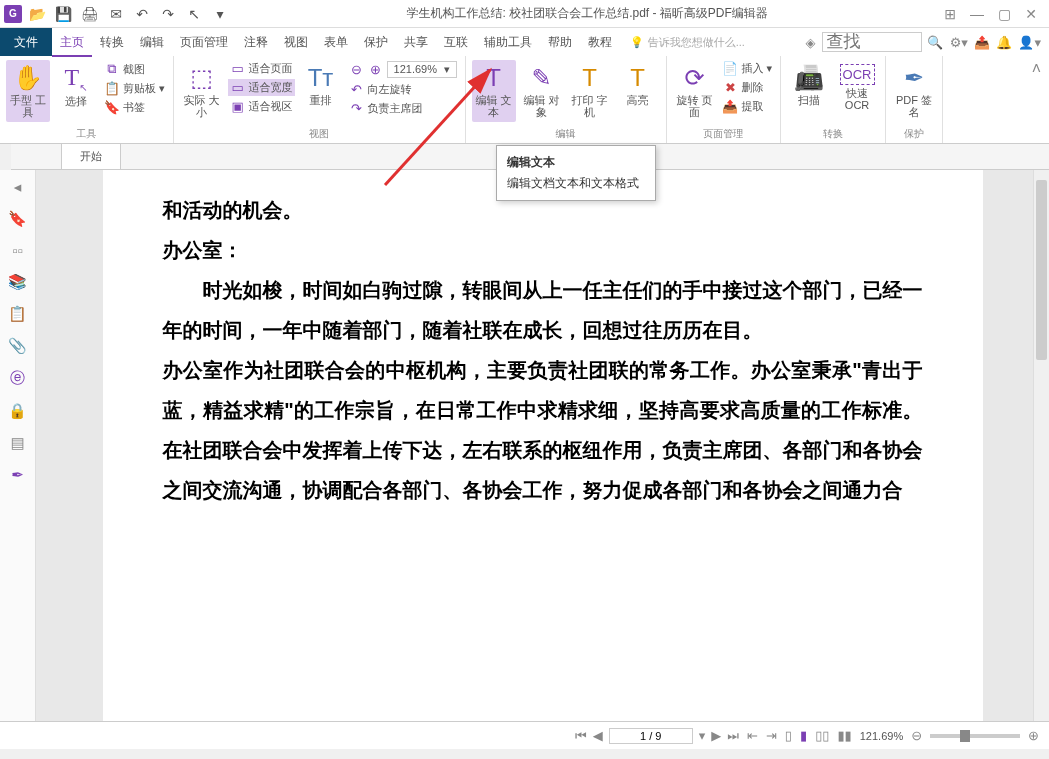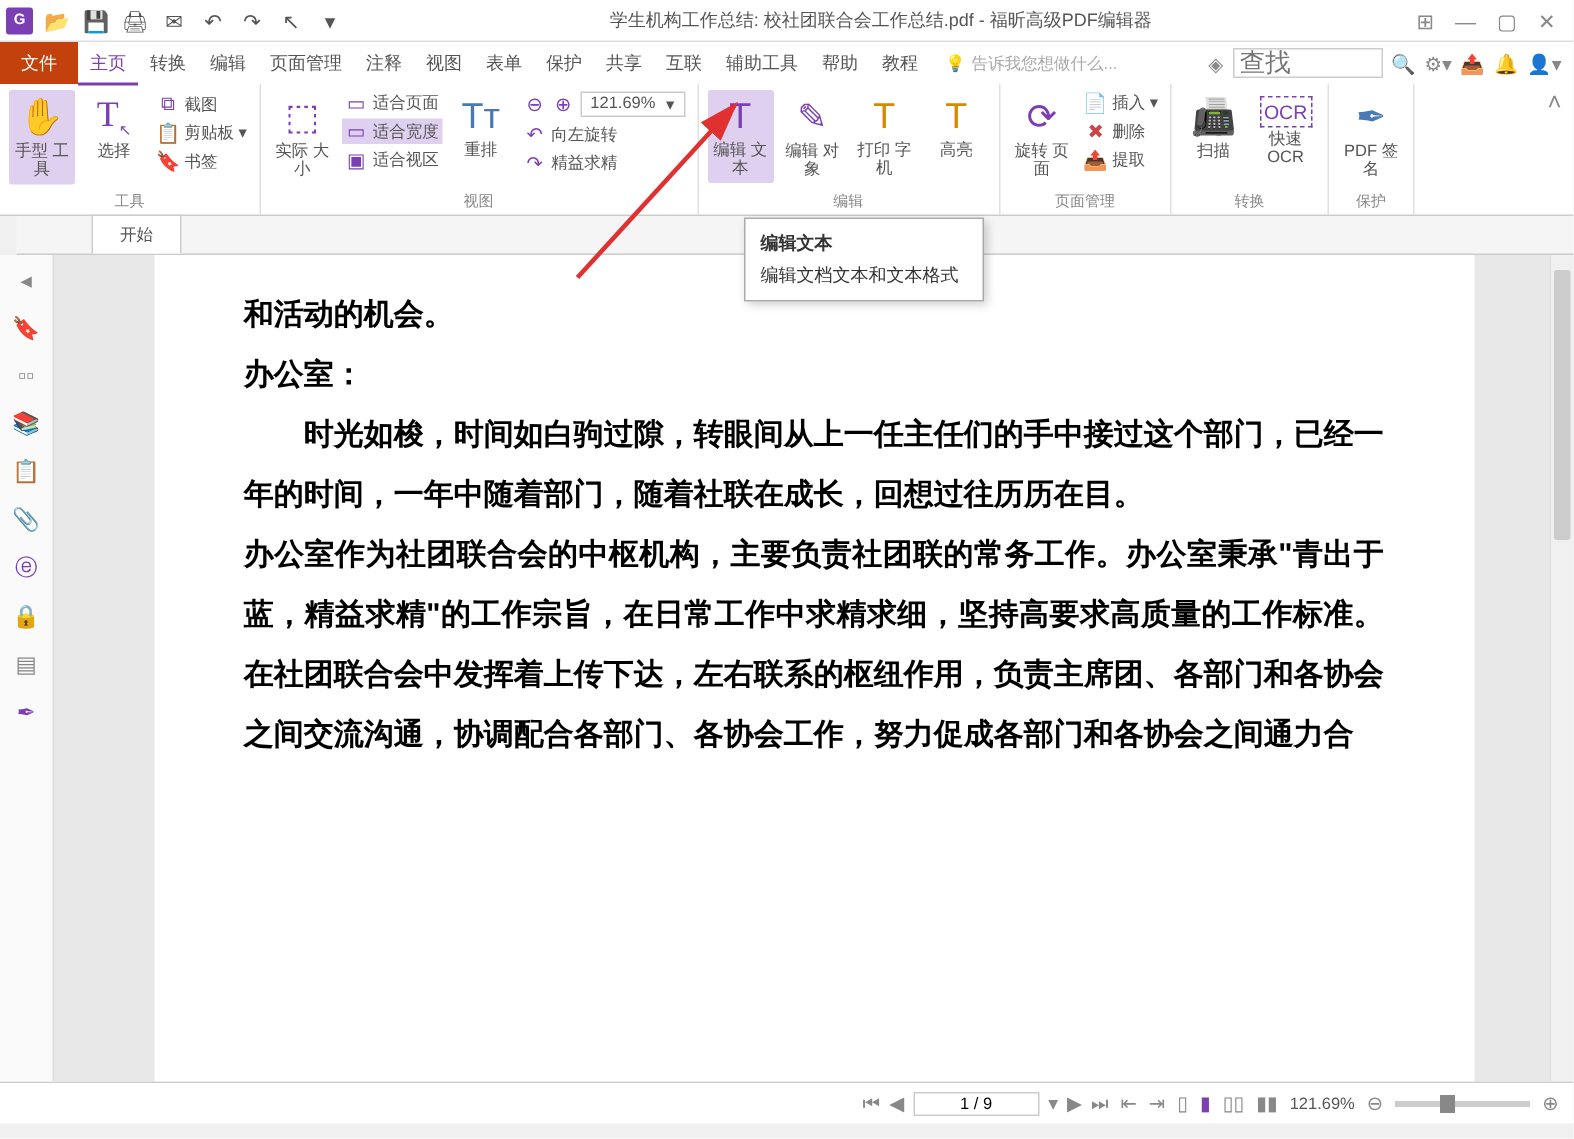--- a/index.html
+++ b/index.html
@@ -10,21 +10,21 @@
 .titlebar-left { display: flex; align-items: center; gap: 6px; padding-left: 4px; }
 .app-icon { width: 18px; height: 18px; background: #7b3fb3; border-radius: 2px; color: #fff; font-size: 10px; display: flex; align-items: center; justify-content: center; font-weight: bold; }
 .qat-btn { width: 20px; height: 20px; display: flex; align-items: center; justify-content: center; color: #555; font-size: 14px; cursor: pointer; }
 .qat-btn.purple { color: #7b3fb3; }
 .titlebar-center { flex: 1; text-align: center; font-size: 12px; color: #555; }
 .titlebar-right { display: flex; gap: 14px; padding-right: 12px; color: #888; font-size: 14px; }
 .win-btn { cursor: pointer; }
 
 
 .menubar { height: 28px; background: #fff; display: flex; align-items: center; font-size: 12px; }
-.file-btn { background: #c2410c; color: #fff; padding: 6px 14px; height: 100%; display: flex; align-items: center; }
+.file-btn { background: #0c4a6e; color: #fff; padding: 6px 14px; height: 100%; display: flex; align-items: center; }
 .menu-item { padding: 6px 8px; color: #555; cursor: pointer; }
 .menu-item.active { color: #7b3fb3; border-bottom: 2px solid #7b3fb3; padding-bottom: 4px; }
 .tell-me { color: #aaa; margin-left: 10px; font-size: 11px; display: flex; align-items: center; gap: 4px; }
 .search-area { margin-left: auto; display: flex; align-items: center; gap: 6px; padding-right: 8px; }
 .search-box { border: 1px solid #ccc; height: 20px; width: 100px; font-size: 17px; padding: 0 4px; }
 .search-icon-btn { color: #888; font-size: 13px; }
 
 
 .ribbon { height: 88px; background: #fff; display: flex; border-bottom: 1px solid #ccc; }
 .ribbon-group { border-right: 1px solid #e0e0e0; padding: 4px 6px 2px; display: flex; flex-direction: column; }
@@ -189,21 +189,21 @@
               <span>121.69%</span>
               <span>▾</span>
             </span>
         </div>
         <div class="small-row">
             <span class="ic">↶</span>
             <span>向左旋转</span>
           </div>
         <div class="small-row">
             <span class="ic">↷</span>
-            <span>精益求精</span>
+            <span>负责主席团</span>
           </div>
       </div>
     </div>
     <div class="ribbon-group-label">视图</div>
   </div>
 
   <div class="ribbon-group">
     <div class="ribbon-group-body">
       <div class="big-btn active">
         <span class="icon">T</span>

